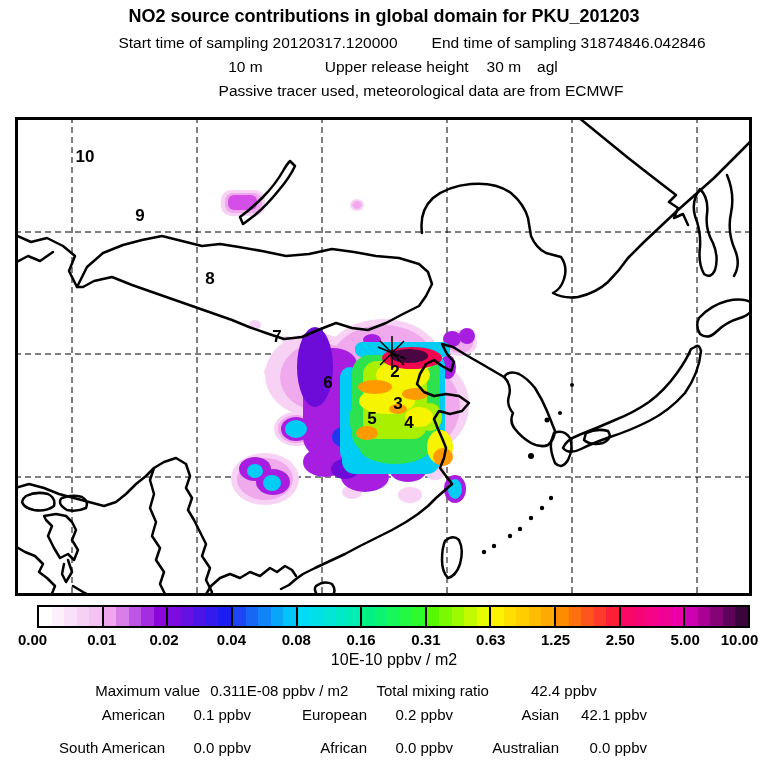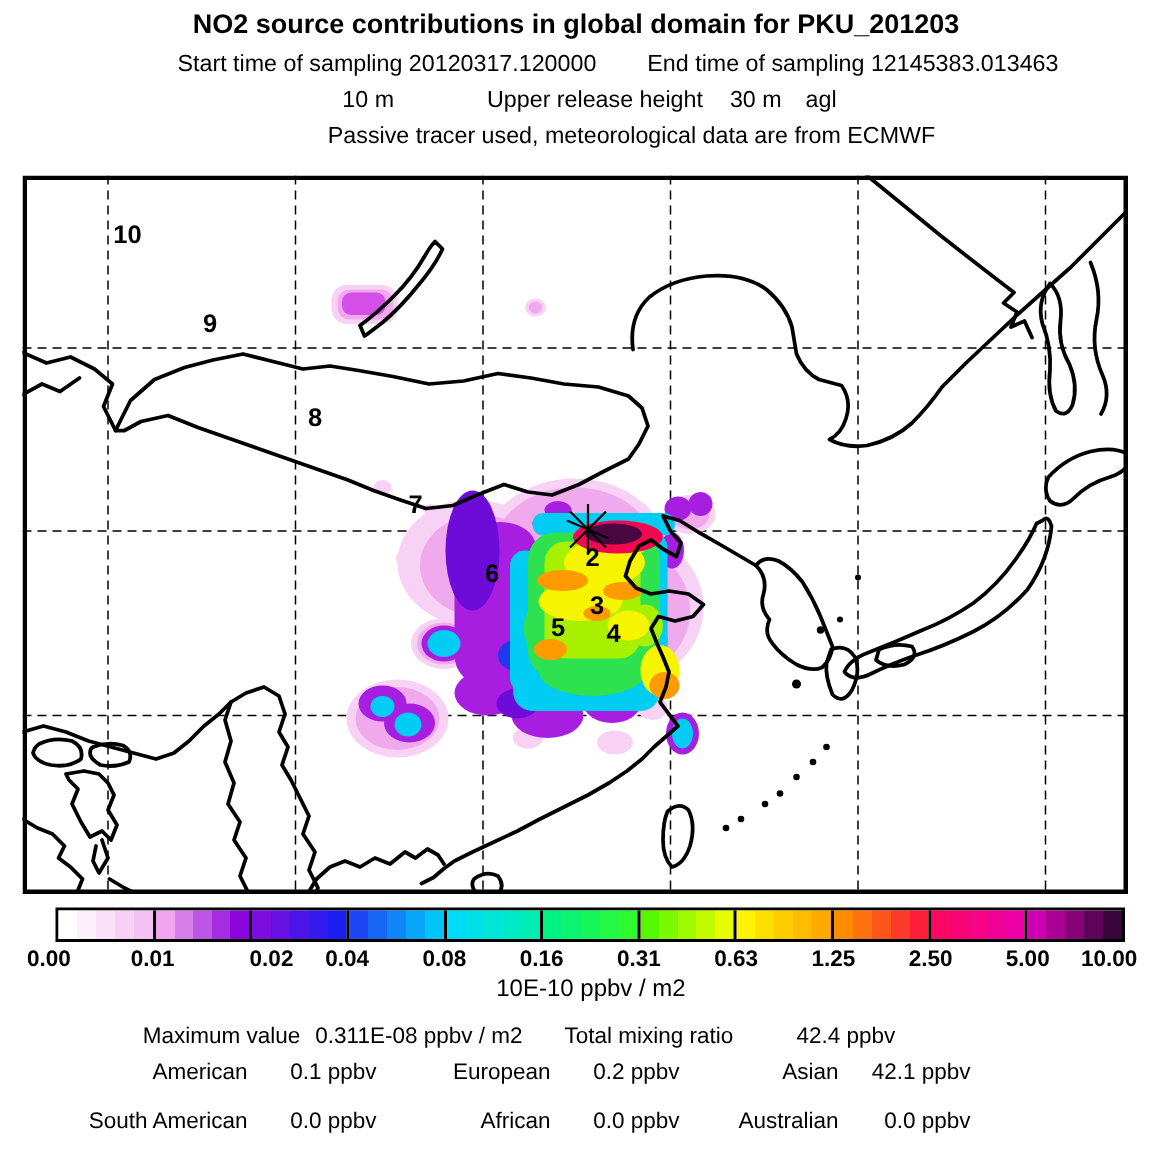--- a/index.html
+++ b/index.html
@@ -30,21 +30,21 @@
 </style>
 </head>
 <body>
 
 <div id="page">
 
   <div id="title-line" class="hline">NO2 source contributions in global domain for PKU_201203</div>
 
   <div id="line2" class="hline">
     <span>Start time of sampling 20120317.120000</span>
-    <span>End time of sampling 12145383.013463</span>
+    <span>End time of sampling 31874846.042846</span>
   </div>
 
   <div id="line3" class="hline">
     <span style="width:18px"></span><span>10 m</span><span style="width:62px"></span><span>Upper release height</span><span style="width:18px"></span><span>30 m</span><span style="width:16px"></span><span>agl</span>
   </div>
 
   <div id="line4" class="hline">Passive tracer used, meteorological data are from ECMWF</div>
 
   <svg id="map-panel" viewBox="0 0 737 479">
 
@@ -234,21 +234,21 @@
       <div class="seg" style="background: linear-gradient(90deg, rgb(0, 242, 133) 0%, rgb(0, 242, 133) 20%, rgb(12, 244, 111) 20%, rgb(12, 244, 111) 40%, rgb(23, 247, 90) 40%, rgb(23, 247, 90) 60%, rgb(35, 249, 68) 60%, rgb(35, 249, 68) 80%, rgb(46, 251, 46) 80%, rgb(46, 251, 46) 100%);"></div>
       <div class="seg" style="background: linear-gradient(90deg, rgb(86, 248, 0) 0%, rgb(86, 248, 0) 20%, rgb(122, 249, 0) 20%, rgb(122, 249, 0) 40%, rgb(158, 250, 0) 40%, rgb(158, 250, 0) 60%, rgb(194, 251, 0) 60%, rgb(194, 251, 0) 80%, rgb(230, 252, 0) 80%, rgb(230, 252, 0) 100%);"></div>
       <div class="seg" style="background: linear-gradient(90deg, rgb(253, 242, 0) 0%, rgb(253, 242, 0) 20%, rgb(254, 224, 0) 20%, rgb(254, 224, 0) 40%, rgb(254, 206, 0) 40%, rgb(254, 206, 0) 60%, rgb(255, 188, 0) 60%, rgb(255, 188, 0) 80%, rgb(255, 170, 0) 80%, rgb(255, 170, 0) 100%);"></div>
       <div class="seg" style="background: linear-gradient(90deg, rgb(255, 140, 0) 0%, rgb(255, 140, 0) 20%, rgb(255, 113, 14) 20%, rgb(255, 113, 14) 40%, rgb(254, 85, 28) 40%, rgb(254, 85, 28) 60%, rgb(254, 58, 42) 60%, rgb(254, 58, 42) 80%, rgb(253, 30, 56) 80%, rgb(253, 30, 56) 100%);"></div>
       <div class="seg" style="background: linear-gradient(90deg, rgb(251, 7, 100) 0%, rgb(251, 7, 100) 20%, rgb(248, 5, 117) 20%, rgb(248, 5, 117) 40%, rgb(245, 4, 134) 40%, rgb(245, 4, 134) 60%, rgb(241, 2, 151) 60%, rgb(241, 2, 151) 80%, rgb(238, 0, 168) 80%, rgb(238, 0, 168) 100%);"></div>
       <div class="seg" style="background: linear-gradient(90deg, rgb(207, 0, 178) 0%, rgb(207, 0, 178) 20%, rgb(170, 1, 149) 20%, rgb(170, 1, 149) 40%, rgb(133, 2, 119) 40%, rgb(133, 2, 119) 60%, rgb(95, 3, 90) 60%, rgb(95, 3, 90) 80%, rgb(58, 4, 60) 80%, rgb(58, 4, 60) 100%);"></div>
     </div>
   <div id="cb-ticks">
       <span style="left: 0px; transform: translateX(-65%);">0.00</span>
       <span style="left: 64.8182px;">0.01</span>
-      <span style="left: 144px;">0.02</span>
+      <span style="left: 127px;">0.02</span>
       <span style="left: 194.455px;">0.04</span>
       <span style="left: 259.273px;">0.08</span>
       <span style="left: 324.091px;">0.16</span>
       <span style="left: 388.909px;">0.31</span>
       <span style="left: 453.727px;">0.63</span>
       <span style="left: 518.545px;">1.25</span>
       <span style="left: 583.364px;">2.50</span>
       <span style="left: 648.182px;">5.00</span>
       <span style="left: 713px; transform: translateX(-78%);">10.00</span>
     </div>

